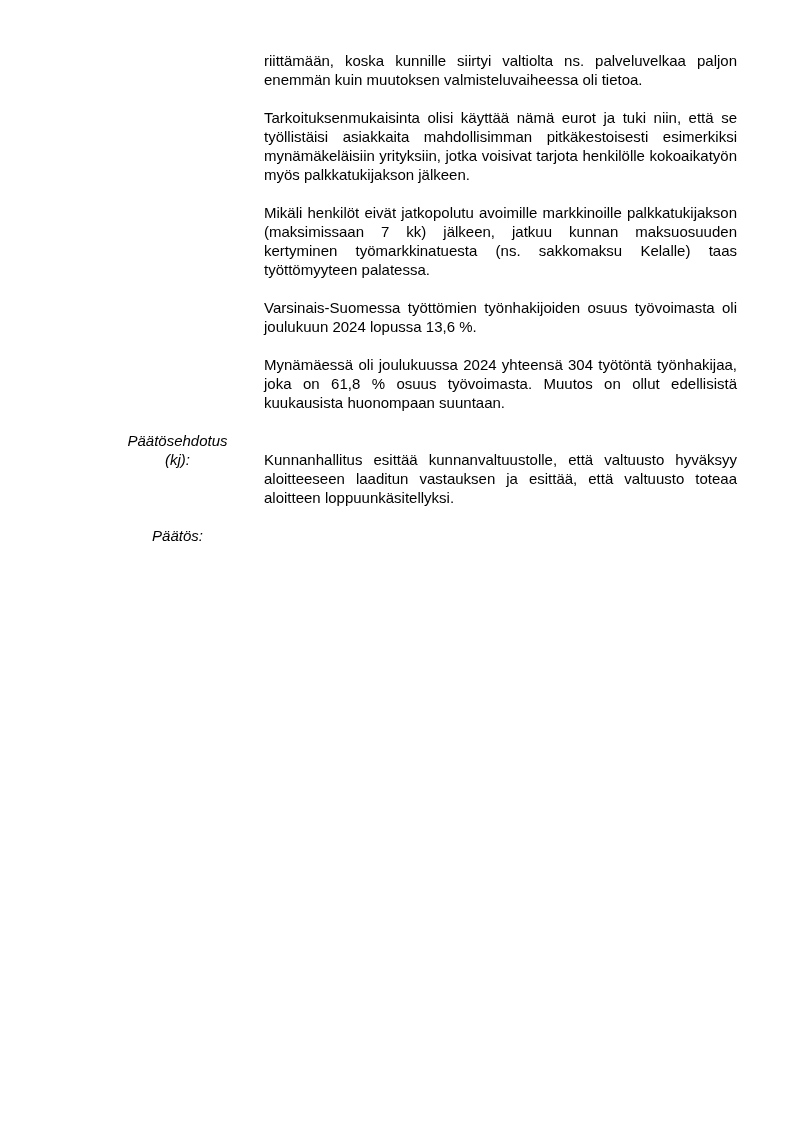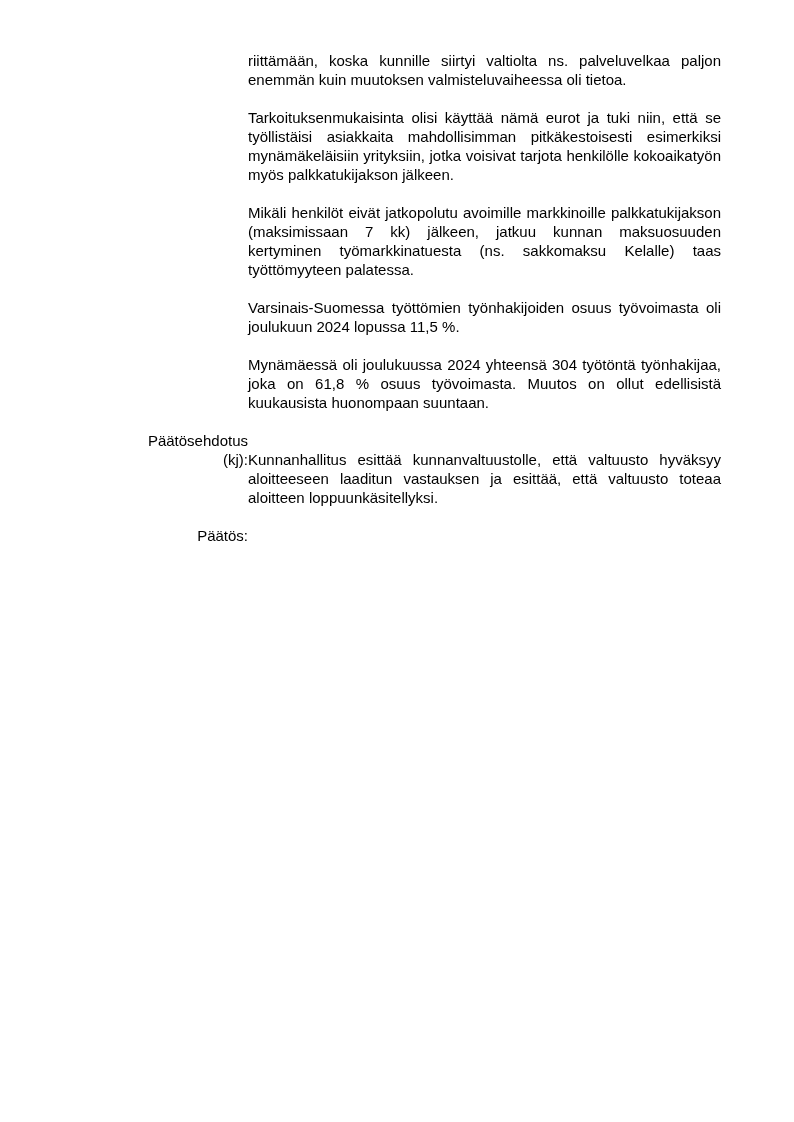--- a/index.html
+++ b/index.html
@@ -14,31 +14,32 @@
     background: #ffffff;
     color: #000000;
     font-family: "Liberation Sans", "DejaVu Sans", sans-serif;
     font-size: 15px;
     line-height: 19px;
     overflow: hidden;
   }
   .content {
     position: absolute;
     top: 51px;
-    left: 75px;
+    left: 91px;
     width: 646px;
   }
   .row {
     display: flex;
     margin-bottom: 19px;
   }
   .label-col {
     width: 173px;
     flex: 0 0 173px;
-    text-align: right;
+    text-align: center;
+    font-style: italic;
   }
   .body-col {
     width: 473px;
     flex: 0 0 473px;
     text-align: justify;
   }
   .body-col.offset-one-line {
     padding-top: 19px;
   }
   .label-line {
@@ -61,21 +62,21 @@
       <div class="body-col">Tarkoituksenmukaisinta olisi käyttää nämä eurot ja tuki niin, että se työllistäisi asiakkaita mahdollisimman pitkäkestoisesti esimerkiksi mynämäkeläisiin yrityksiin, jotka voisivat tarjota henkilölle kokoaikatyön myös palkkatukijakson jälkeen.</div>
     </div>
 
     <div class="row">
       <div class="label-col"></div>
       <div class="body-col">Mikäli henkilöt eivät jatkopolutu avoimille markkinoille palkkatukijakson (maksimissaan 7 kk) jälkeen, jatkuu kunnan maksuosuuden kertyminen työmarkkinatuesta (ns. sakkomaksu Kelalle) taas työttömyyteen palatessa.</div>
     </div>
 
     <div class="row">
       <div class="label-col"></div>
-      <div class="body-col">Varsinais-Suomessa työttömien työnhakijoiden osuus työvoimasta oli joulukuun 2024 lopussa 11,5 %.</div>
+      <div class="body-col">Varsinais-Suomessa työttömien työnhakijoiden osuus työvoimasta oli joulukuun 2024 lopussa 13,6 %.</div>
     </div>
 
     <div class="row">
       <div class="label-col"></div>
       <div class="body-col">Mynämäessä oli joulukuussa 2024 yhteensä 304 työtöntä työnhakijaa, joka on 61,8 % osuus työvoimasta. Muutos on ollut edellisistä kuukausista huonompaan suuntaan.</div>
     </div>
 
     <div class="row">
       <div class="label-col">
         <span class="label-line">Päätösehdotus</span>

